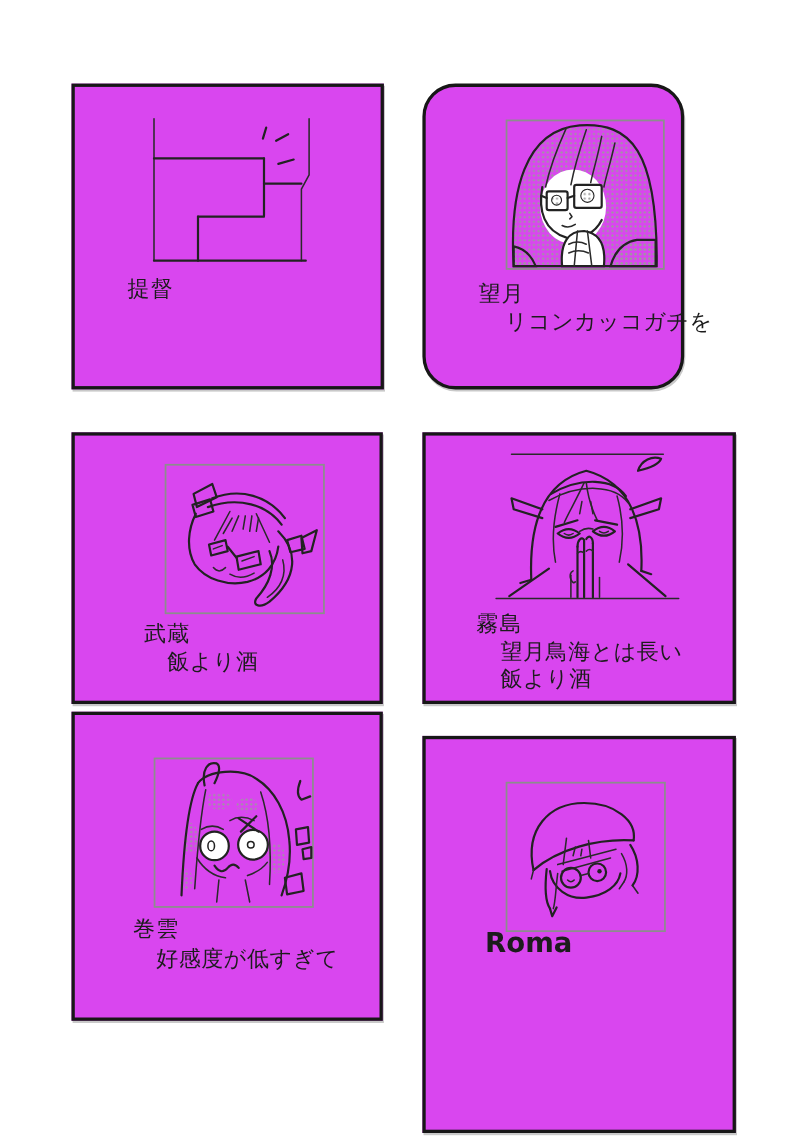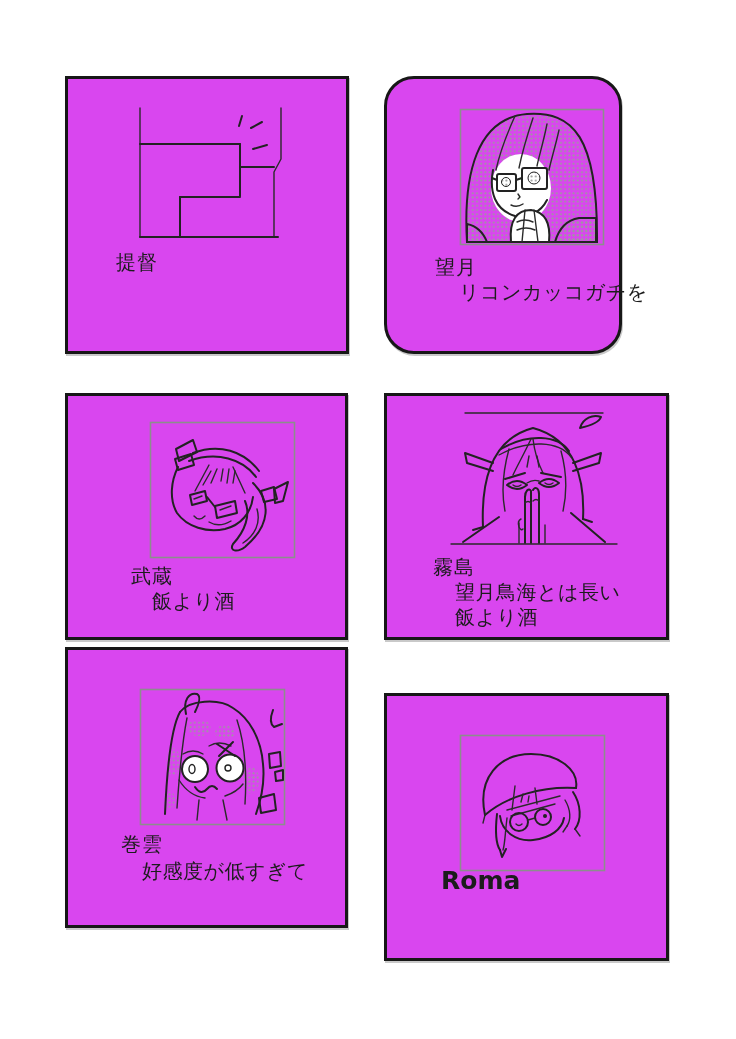--- a/index.html
+++ b/index.html
@@ -210,21 +210,21 @@
         <path class="sk" d="M136,84 L144,82 L144,92 L137,93 Z"></path>
         <path class="sk" d="M120,110 L135,106 L137,122 L122,125 Z"></path>
       </svg>
     </div>
     <div class="caption">
       <div class="char-name" style="left:53px;top:181px;">巻雲</div>
       <div class="desc-line" style="left:74px;top:208px;">好感度が低すぎて</div>
     </div>
   </section>
 
-  <section class="panel" style="left:384px;top:693px;width:285px;height:268px;">
+  <section class="panel" style="left:384px;top:669px;width:285px;height:361px;">
     <div class="illus" style="left:72px;top:38px;">
       <svg width="147" height="138" viewBox="0 0 147 138">
         <rect class="frame" x="1.5" y="1.5" width="144" height="135"></rect>
         <path class="sk" d="M26,81 C18,44 40,20 72,20 C100,20 120,36 117,54"></path>
         <path class="sk" d="M26,81 C48,62 84,52 117,54"></path>
         <path class="sk-thin" d="M26,81 L24,89"></path>
         <path class="sk" d="M41,82 C43,98 58,108 74,106 C92,104 103,95 105,84"></path>
         <path class="sk-thin" d="M56,52 L53,76"></path>
         <path class="sk-thin" d="M76,54 L78,70"></path>
         <path class="sk-thin" d="M64,60 L62,68"></path>

